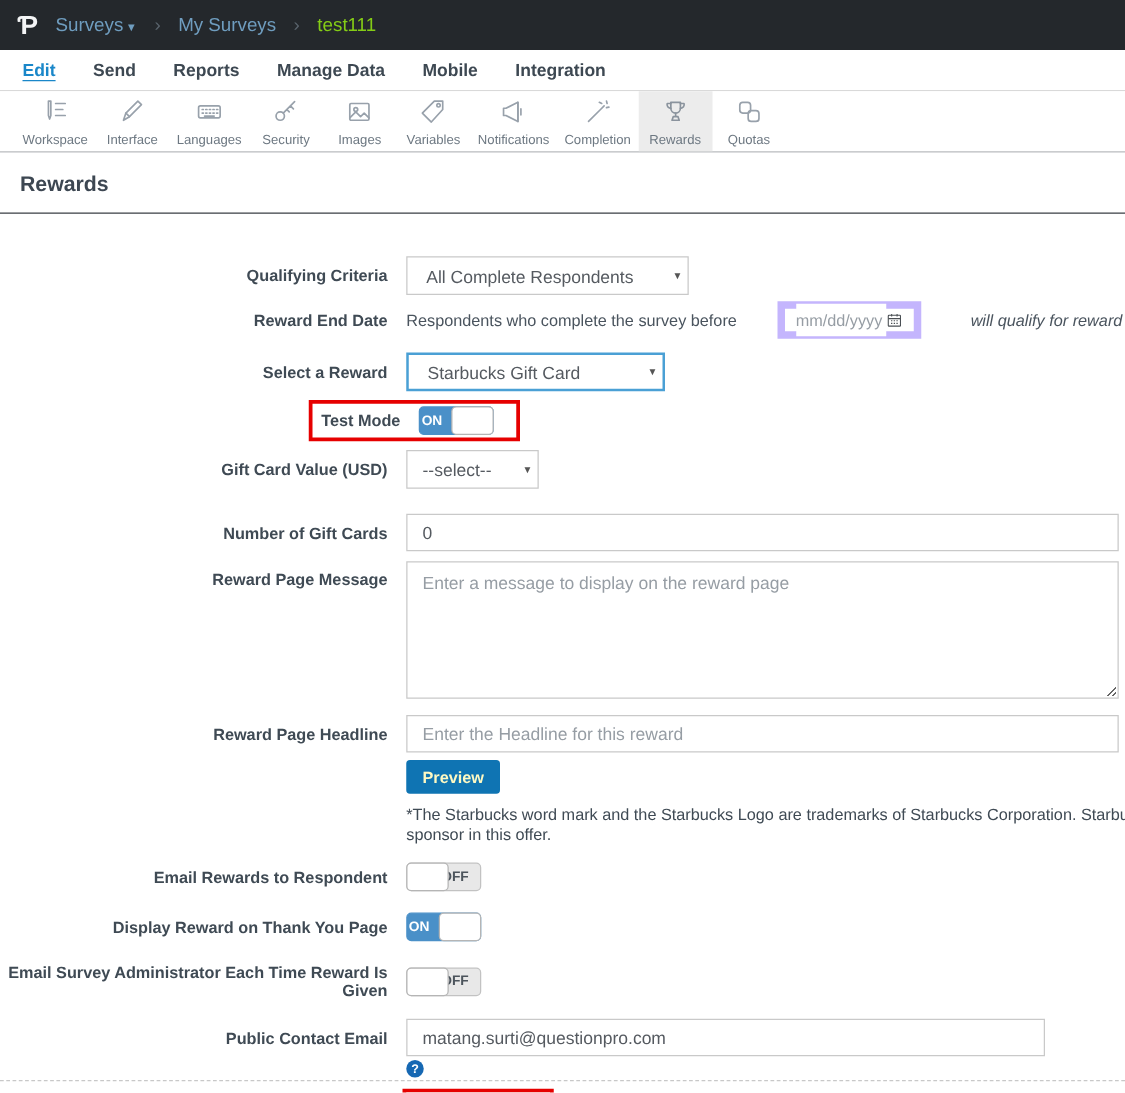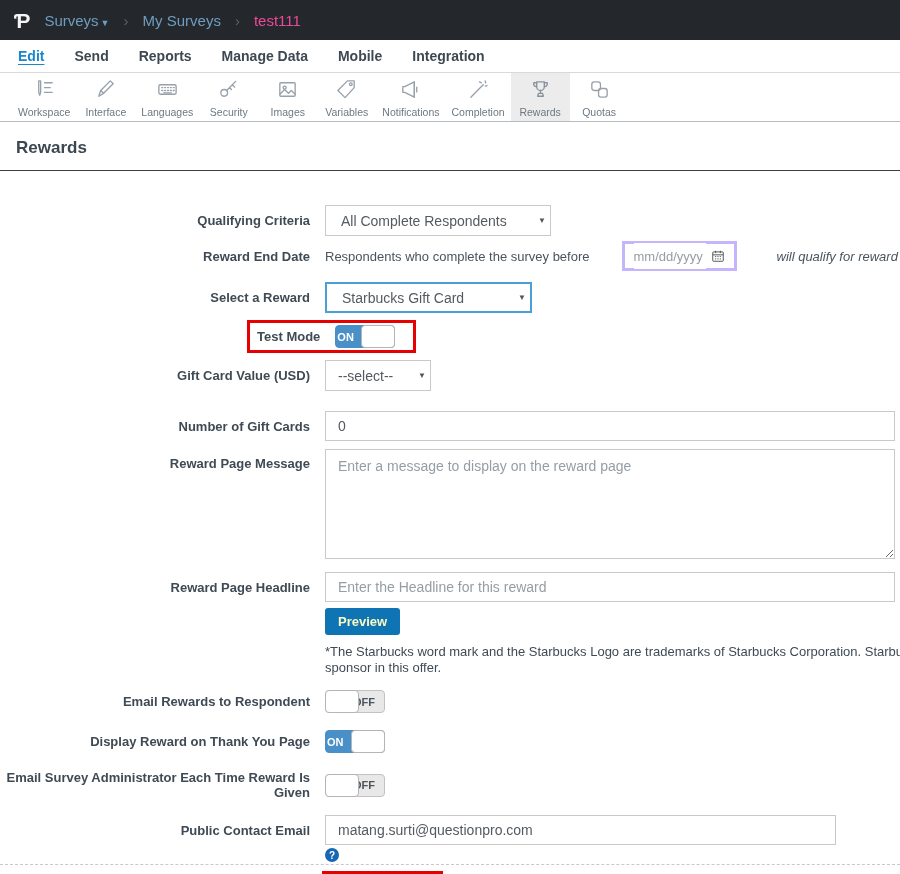--- a/index.html
+++ b/index.html
@@ -5,21 +5,21 @@
   * { margin:0; padding:0; box-sizing:border-box; }
   html,body { width:900px; height:874px; overflow:hidden; background:#fff;
     font-family:"Liberation Sans", sans-serif; }
 
   
   .app-header { height:40px; background:#24282c; display:flex; align-items:center;
     padding:0 14px; gap:14px; }
   .logo { color:#f4f5f6; font-size:21px; font-weight:bold; line-height:1; }
   .crumb { font-size:15px; text-decoration:none; }
   .crumb.link { color:#6f9dbf; }
-  .crumb.current { color:#ec4899; }
+  .crumb.current { color:#84cc16; }
   .crumb-caret { color:#6f9dbf; font-size:9px; margin-left:2px; }
   .crumb-sep { color:#59636c; font-size:15px; }
 
   
   .nav-tabs { height:33px; display:flex; align-items:center; gap:30px;
     padding:0 18px; border-bottom:1px solid #d9d9d9; background:#fff; }
   .tab { font-size:14px; font-weight:bold; color:#3d4852; cursor:pointer; }
   .tab.active { color:#1a87c9; text-decoration:underline; text-underline-offset:3px; }
 
   
@@ -52,21 +52,21 @@
 
   input[type=text] { height:30px; border:1px solid #c9c9c9; padding:0 12px;
     font-size:14px; color:#555a60; font-family:"Liberation Sans", sans-serif; outline:none; }
   input::placeholder, textarea::placeholder { color:#969da4; opacity:1; }
   textarea { border:1px solid #c9c9c9; padding:8px 12px; font-size:14px;
     color:#555a60; font-family:"Liberation Sans", sans-serif; resize:both; outline:none; }
 
   .hint-text { font-size:13px; color:#4a545e; }
 
   .date-box { display:flex; align-items:center; height:30px; width:115px;
-    border:3px solid #c4b5fd; padding:0 9px;justify-content:center; }
+    border:6px solid #c4b5fd; padding:0 9px;justify-content:center; }
   .date-box input { border:none; width:72px; height:26px; padding:0; font-size:13px; }
   .date-box svg { width:14px; height:14px; stroke:#4a4f54; fill:none;
     stroke-width:1.6; margin-left:auto; }
 
   
   .toggle { position:relative; width:60px; height:23px; border:1px solid #c2c2c2;
     border-radius:4px; display:inline-block; cursor:pointer; flex-shrink:0; }
   .toggle .knob { position:absolute; top:-1px; width:34px; height:23px;
     background:#fff; border:1px solid #b5b5b5; border-radius:4px; }
   .toggle .state { position:absolute; top:50%; transform:translateY(-50%);

